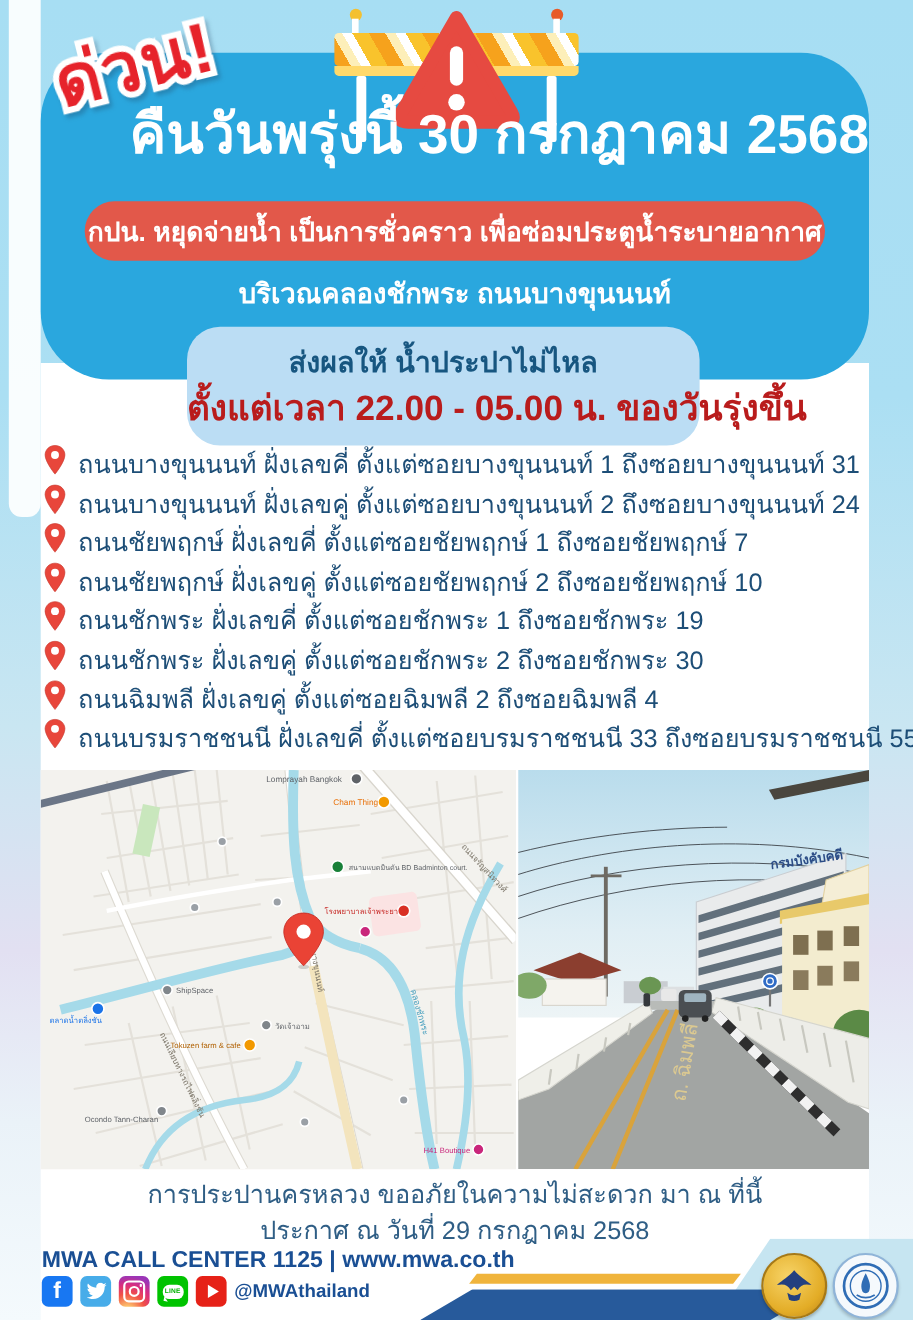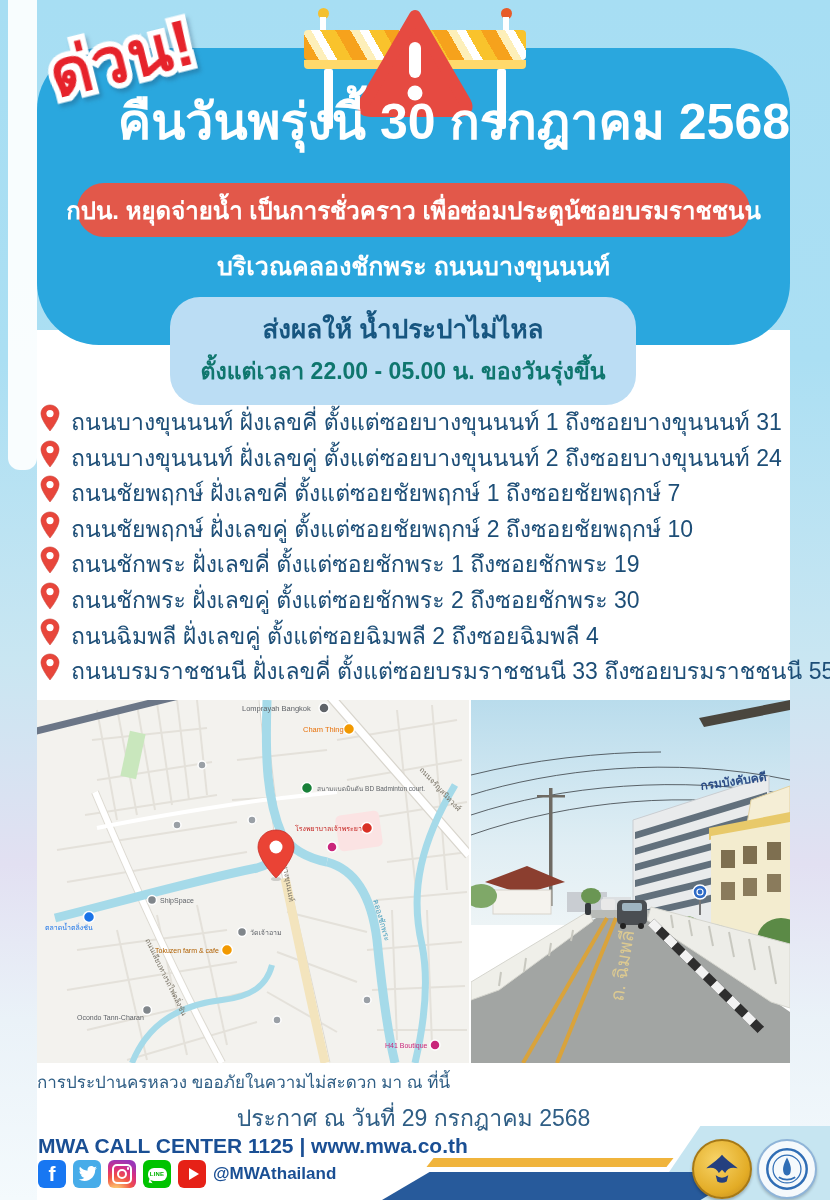--- a/index.html
+++ b/index.html
@@ -37,34 +37,34 @@
   
   .main-title{left:37px;top:88px;width:753px;text-align:right;color:#fff;font-size:50px;font-weight:700;line-height:68px;white-space:nowrap;}
   .alert-band{left:77px;top:183px;width:673px;height:54px;background:#E2584A;border-radius:27px;
     display:flex;align-items:center;justify-content:center;}
   .alert-band span{color:#fff;font-size:24px;font-weight:700;white-space:nowrap;}
   .area-line{left:37px;top:246px;width:753px;text-align:center;color:#fff;font-size:25px;font-weight:700;}
 
   
   .impact-box{left:170px;top:297px;width:466px;height:108px;background:#BBDDF4;border-radius:30px;text-align:center;}
   .impact-line1{margin-top:12px;color:#175680;font-size:26px;font-weight:700;line-height:40px;white-space:nowrap;}
-  .impact-line2{color:#0f766e;font-size:23px;font-weight:700;line-height:44px;white-space:nowrap;text-align:center;}
+  .impact-line2{color:#b91c1c;font-size:32px;font-weight:700;line-height:44px;white-space:nowrap;text-align:center;}
 
   
   .area-list{left:40px;top:404px;width:760px;list-style:none;margin:0;padding:0;}
   .area-list li{display:flex;align-items:flex-start;height:35.6px;}
   .pin{flex:0 0 20px;margin-right:11px;}
   .area-text{color:#1D4E77;font-size:23px;font-weight:500;white-space:nowrap;}
 
   
   .map-figure{left:37px;top:700px;width:432px;height:363px;background:#F3F2EE;overflow:hidden;}
   .photo-figure{left:471px;top:700px;width:319px;height:363px;overflow:hidden;}
 
   
-  .apology{left:37px;top:1068px;width:753px;text-align:left;color:#2F5E85;font-size:17px;}
+  .apology{left:37px;top:1068px;width:753px;text-align:center;color:#2F5E85;font-size:23px;}
   .announce-date{left:37px;top:1100px;width:753px;text-align:center;color:#2F5E85;font-size:23px;}
   .call-center{left:38px;top:1134px;color:#1A4F94;font-size:21px;font-weight:700;}
   .social-row{left:38px;top:1160px;display:flex;align-items:center;gap:7px;}
   .si{width:28px;height:28px;border-radius:6px;display:flex;align-items:center;justify-content:center;position:relative;}
   .si-fb{background:#1877F2;color:#fff;font-size:21px;font-weight:700;}
   .si-tw{background:#47ACE9;}
   .si-ig{background:radial-gradient(circle at 28% 115%,#FED373 8%,#F15245 42%,#D92E7F 64%,#9B36B7 85%);}
   .ig-frame{width:16px;height:16px;border:2px solid #fff;border-radius:5px;position:relative;}
   .ig-lens{position:absolute;left:3px;top:3px;width:6px;height:6px;border:2px solid #fff;border-radius:50%;}
   .ig-dot{position:absolute;right:1px;top:1px;width:2.5px;height:2.5px;background:#fff;border-radius:50%;}
@@ -112,21 +112,21 @@
     </svg>
   </div>
 
   <div class="abs urgent-badge">
     <span class="badge-stroke">ด่วน!</span>
     <span class="badge-fill">ด่วน!</span>
   </div>
 
   <div class="abs main-title">คืนวันพรุ่งนี้ 30 กรกฎาคม 2568</div>
   <div class="abs alert-band">
-    <span>กปน. หยุดจ่ายน้ำ เป็นการชั่วคราว เพื่อซ่อมประตูน้ซอยบรมราชชนน</span>
+    <span>กปน. หยุดจ่ายน้ำ เป็นการชั่วคราว เพื่อซ่อมประตูน้ำระบายอากาศ</span>
   </div>
   <div class="abs area-line">บริเวณคลองชักพระ ถนนบางขุนนนท์</div>
 
   <div class="abs impact-box">
     <div class="impact-line1">ส่งผลให้ น้ำประปาไม่ไหล</div>
     <div class="impact-line2">ตั้งแต่เวลา 22.00 - 05.00 น. ของวันรุ่งขึ้น</div>
   </div>
 
   <ul class="abs area-list">
     <li>

